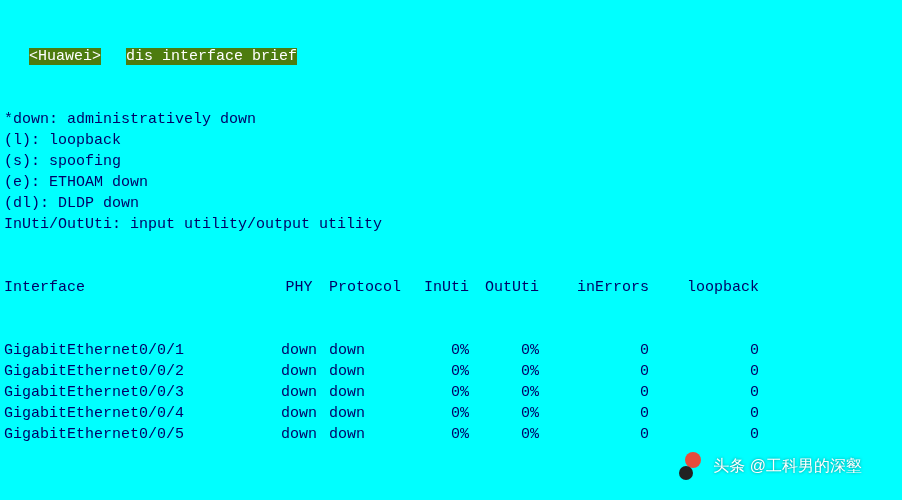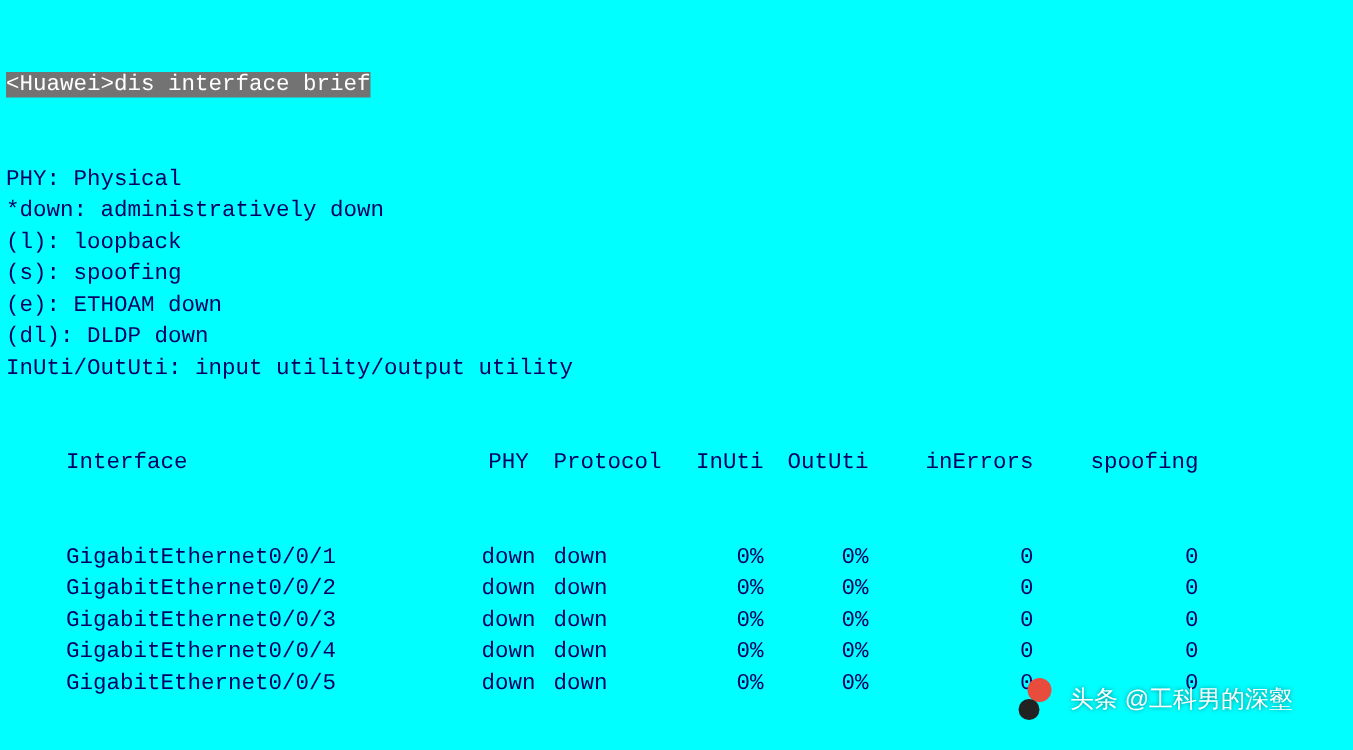--- a/index.html
+++ b/index.html
@@ -9,26 +9,27 @@
       font-size: 15px;
       color: #000066;
       padding: 4px;
       width: 902px;
       height: 500px;
       overflow: hidden;
       position: relative;
     }
     .terminal { white-space: pre; line-height: 21px; }
     .highlighted {
-      background: #737373;
+      background: #4d7c0f;
       color: #ffffff;
       display: inline;
+      margin-left: 25px;
     }
     .header-row, .data-row { display: flex; }
-    .col-iface { width: 265px; margin-left: 40px; }
+    .col-iface { width: 265px; }
     .col-phy { width: 60px; text-align: center; }
     .col-proto { width: 90px; }
     .col-inuti { width: 60px; text-align: right; padding-right: 10px; }
     .col-oututi { width: 70px; text-align: right; padding-right: 10px; }
     .col-inerr { width: 110px; text-align: right; padding-right: 10px; }
     .col-outerr { width: 110px; text-align: right; padding-right: 10px; }
     #rows .data-row span { }
     .watermark {
       position: absolute;
       bottom: 20px;
@@ -61,29 +62,29 @@
       background: #222;
       border-radius: 50%;
       bottom: 0; left: 0;
     }
   </style>
 </head>
 <body>
 
 <div class="terminal">
   <div><span class="highlighted">&lt;Huawei&gt;</span><span class="highlighted">dis interface brief</span></div>
-  <div id="legend"><div>PHY: Physical</div><div>*down: administratively down</div><div>(l): loopback</div><div>(s): spoofing</div><div>(e): ETHOAM down</div><div>(dl): DLDP down</div><div>InUti/OutUti: input utility/output utility</div></div>
+  <div id="legend"><div>*down: administratively down</div><div>(l): loopback</div><div>(s): spoofing</div><div>(e): ETHOAM down</div><div>(dl): DLDP down</div><div>InUti/OutUti: input utility/output utility</div></div>
   <div class="header-row">
     <span class="col-iface">Interface</span>
     <span class="col-phy">PHY</span>
     <span class="col-proto">Protocol</span>
     <span class="col-inuti">InUti</span>
     <span class="col-oututi">OutUti</span>
     <span class="col-inerr">inErrors</span>
-    <span class="col-outerr">spoofing</span>
+    <span class="col-outerr">loopback</span>
   </div>
   <div id="rows"><div class="data-row"><span class="col-iface">GigabitEthernet0/0/1</span><span class="col-phy">down</span><span class="col-proto">down</span><span class="col-inuti">0%</span><span class="col-oututi">0%</span><span class="col-inerr">0</span><span class="col-outerr">0</span></div><div class="data-row"><span class="col-iface">GigabitEthernet0/0/2</span><span class="col-phy">down</span><span class="col-proto">down</span><span class="col-inuti">0%</span><span class="col-oututi">0%</span><span class="col-inerr">0</span><span class="col-outerr">0</span></div><div class="data-row"><span class="col-iface">GigabitEthernet0/0/3</span><span class="col-phy">down</span><span class="col-proto">down</span><span class="col-inuti">0%</span><span class="col-oututi">0%</span><span class="col-inerr">0</span><span class="col-outerr">0</span></div><div class="data-row"><span class="col-iface">GigabitEthernet0/0/4</span><span class="col-phy">down</span><span class="col-proto">down</span><span class="col-inuti">0%</span><span class="col-oututi">0%</span><span class="col-inerr">0</span><span class="col-outerr">0</span></div><div class="data-row"><span class="col-iface">GigabitEthernet0/0/5</span><span class="col-phy">down</span><span class="col-proto">down</span><span class="col-inuti">0%</span><span class="col-oututi">0%</span><span class="col-inerr">0</span><span class="col-outerr">0</span></div></div>
 </div>
 
 <div class="watermark">
   <span class="watermark-logo"></span>
   <span>头条 @工科男的深壑</span>
 </div>
 
 </body></html>

